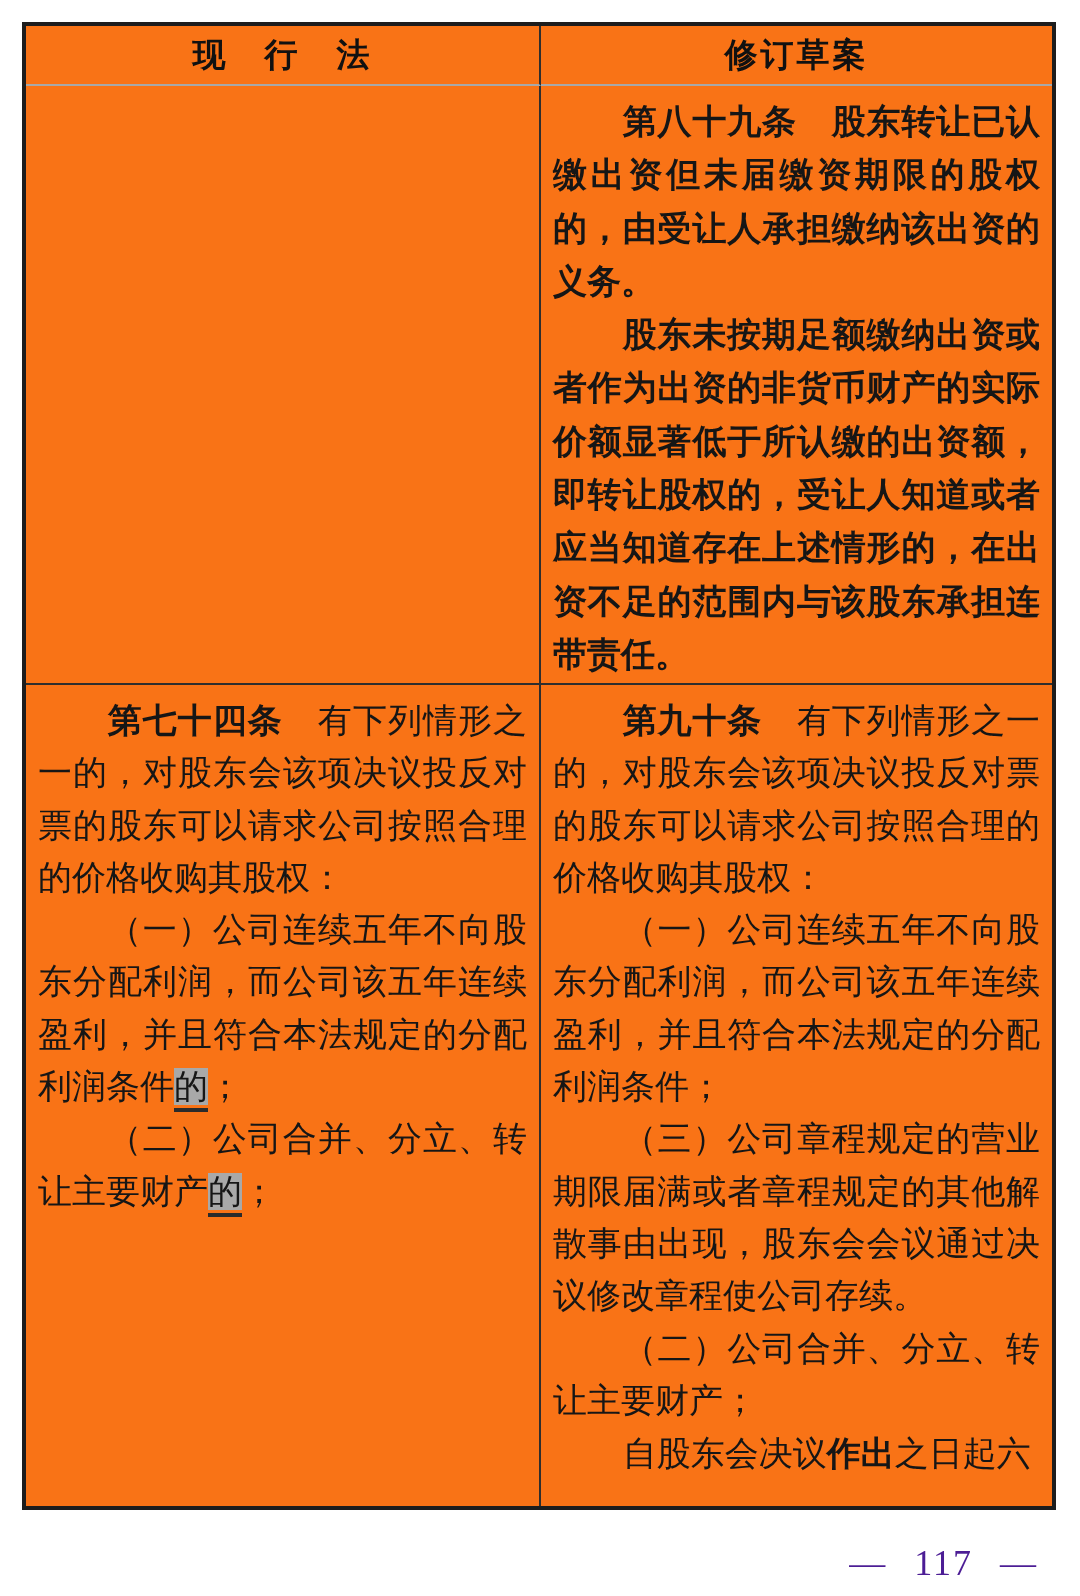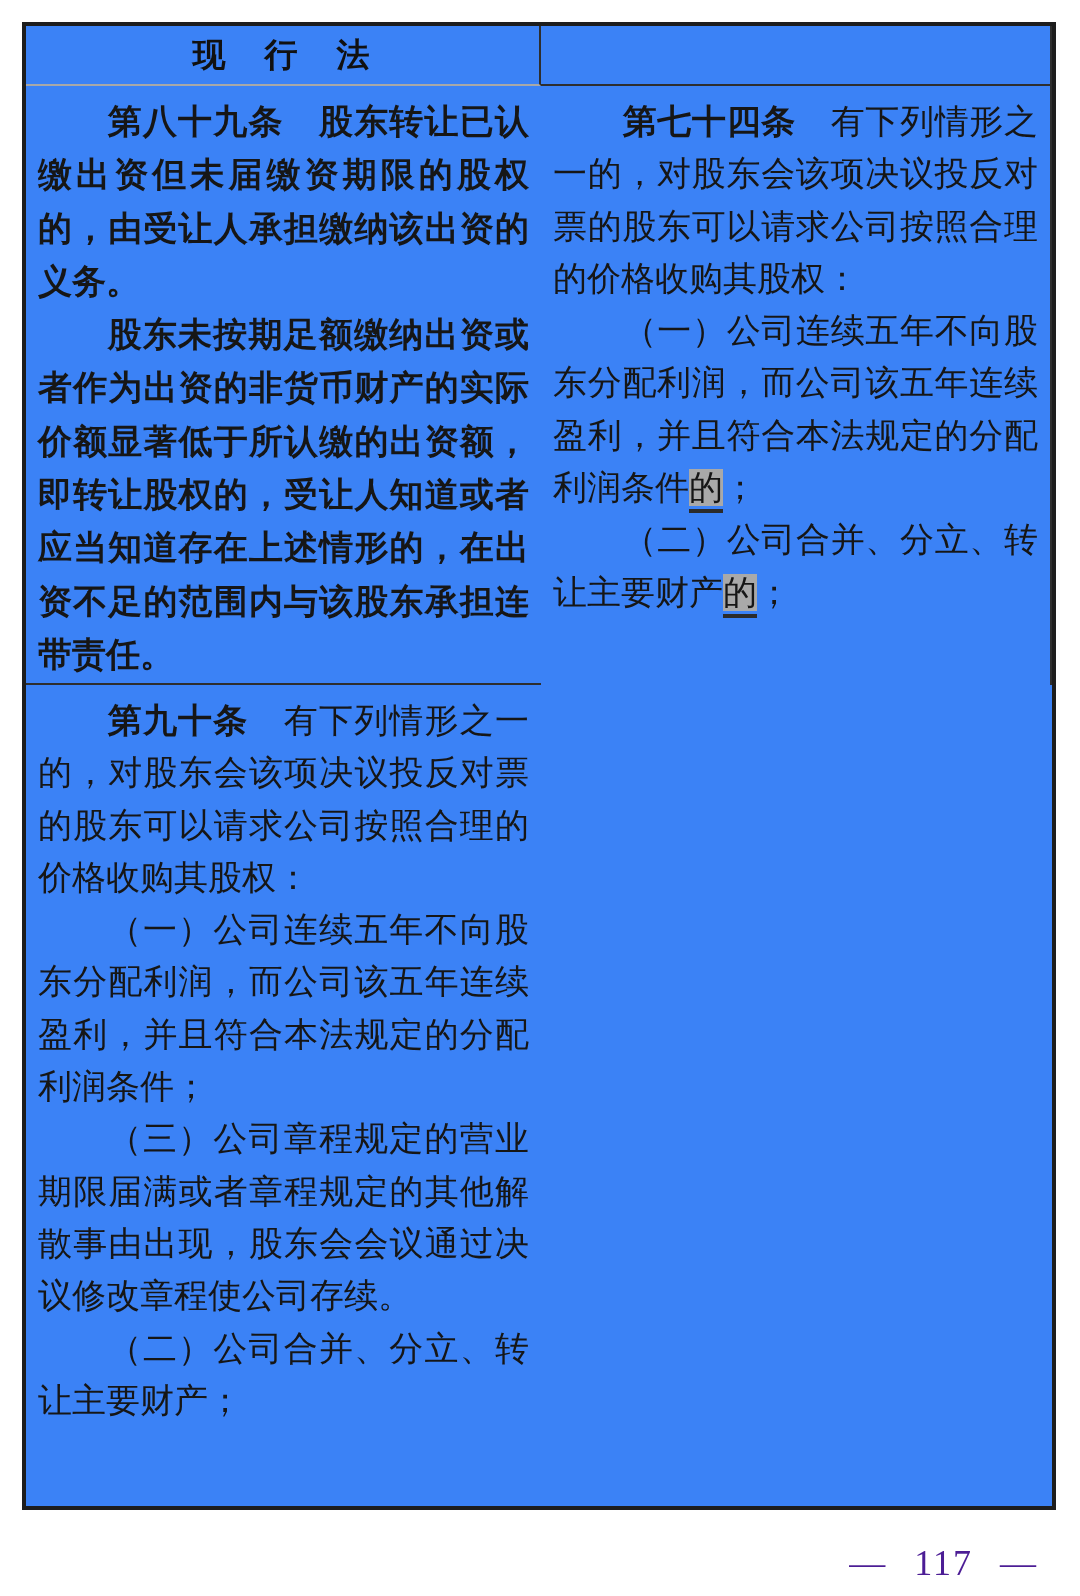--- a/index.html
+++ b/index.html
@@ -11,21 +11,21 @@
     color:#161616;
   }
   .law-table {
     position:absolute; left:22px; top:22px;
     width:1034px; height:1488px;
     border:4px solid #1d1d1d;
     box-sizing:border-box;
     display:grid;
     grid-template-columns:515px 1fr;
     grid-template-rows:60px 599px 1fr;
-    background:#3b82f6;
+    background:#f97316;
   }
   .hcell {
     display:flex; align-items:center; justify-content:center;
     border-bottom:2px solid #a8a8a8;
     font-family:"DejaVu Sans","Liberation Sans",sans-serif;
     font-weight:bold; font-size:33px; letter-spacing:3px;
     color:#111;
   }
   .col-left  { border-right:2px solid #2e2e2e; }
   .row1      { border-bottom:2px solid #2e2e2e; }
@@ -60,33 +60,37 @@
     word-spacing:16px; letter-spacing:2px;
   }
 </style>
 </head>
 <body>
 
 <div class="law-table">
   <div class="hcell col-left">
     <span>现　行　法</span>
   </div>
+  <div class="hcell">
+    <span>修订草案</span>
+  </div>
 
   <div class="tcell col-left row1"></div>
   <div class="tcell row1">
       <p><span class="b">第八十九条　股东转让已认缴出资但未届缴资期限的股权的，由受让人承担缴纳该出资的义务。</span></p>
       <p><span class="b">股东未按期足额缴纳出资或者作为出资的非货币财产的实际价额显著低于所认缴的出资额，即转让股权的，受让人知道或者应当知道存在上述情形的，在出资不足的范围内与该股东承担连带责任。</span></p>
     </div>
 
   <div class="tcell col-left">
       <p><span class="b">第七十四条</span><span>　有下列情形之一的，对股东会该项决议投反对票的股东可以请求公司按照合理的价格收购其股权：</span></p>
       <p><span>（一）公司连续五年不向股东分配利润，而公司该五年连续盈利，并且符合本法规定的分配利润条件</span><span class="hl">的</span><span>；</span></p>
       <p><span>（二）公司合并、分立、转让主要财产</span><span class="hl">的</span><span>；</span></p>
     </div>
   <div class="tcell">
       <p><span class="b">第九十条</span><span>　有下列情形之一的，对股东会该项决议投反对票的股东可以请求公司按照合理的价格收购其股权：</span></p>
       <p><span>（一）公司连续五年不向股东分配利润，而公司该五年连续盈利，并且符合本法规定的分配利润条件；</span></p>
       <p><span>（三）公司章程规定的营业期限届满或者章程规定的其他解散事由出现，股东会会议通过决议修改章程使公司存续。</span></p>
       <p><span>（二）公司合并、分立、转让主要财产；</span></p>
+      <p><span>自股东会决议</span><span class="b">作出</span><span>之日起六</span></p>
     </div>
 </div>
 
 <div class="page-number">— 117 —</div>
 
 </body></html>

